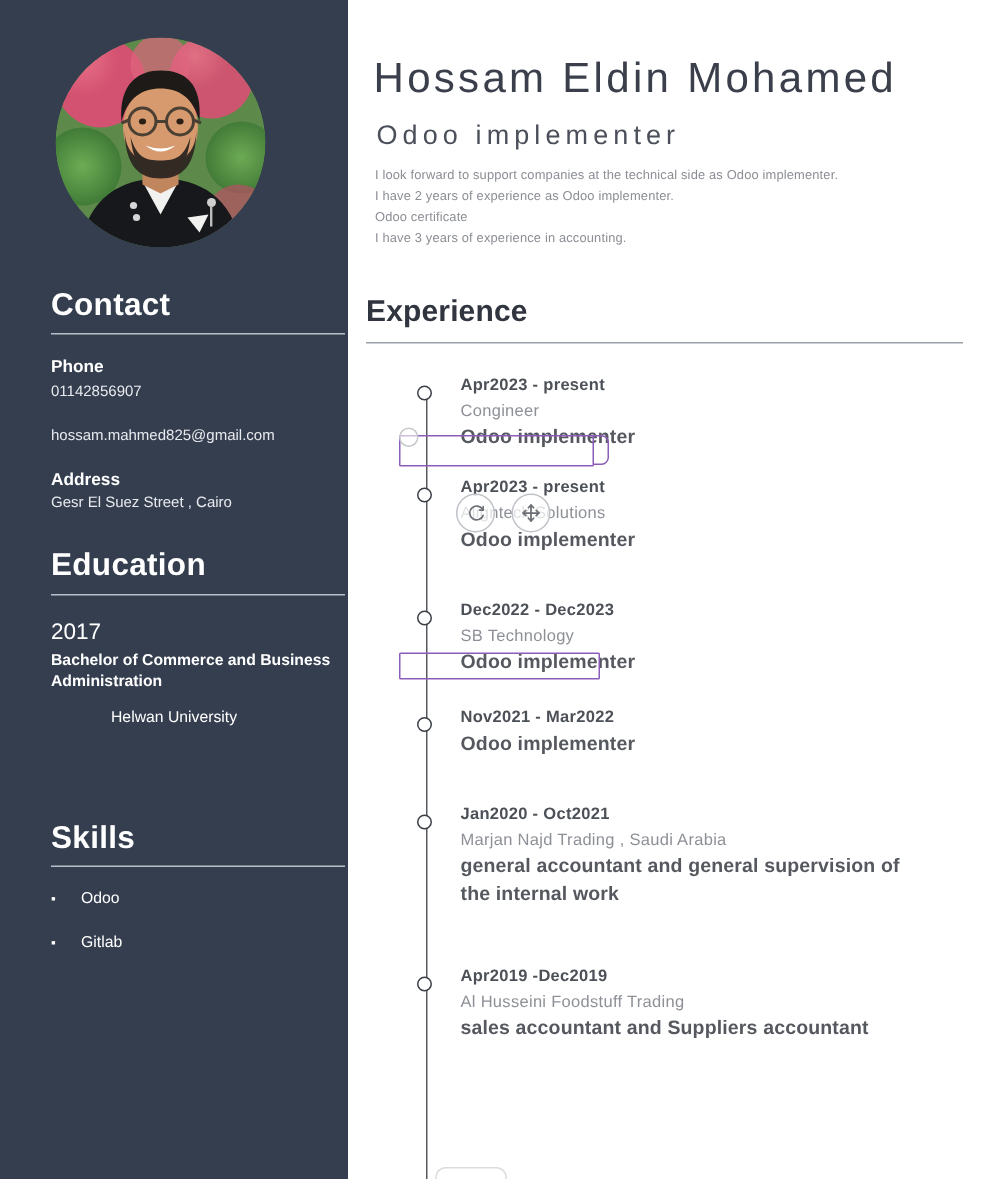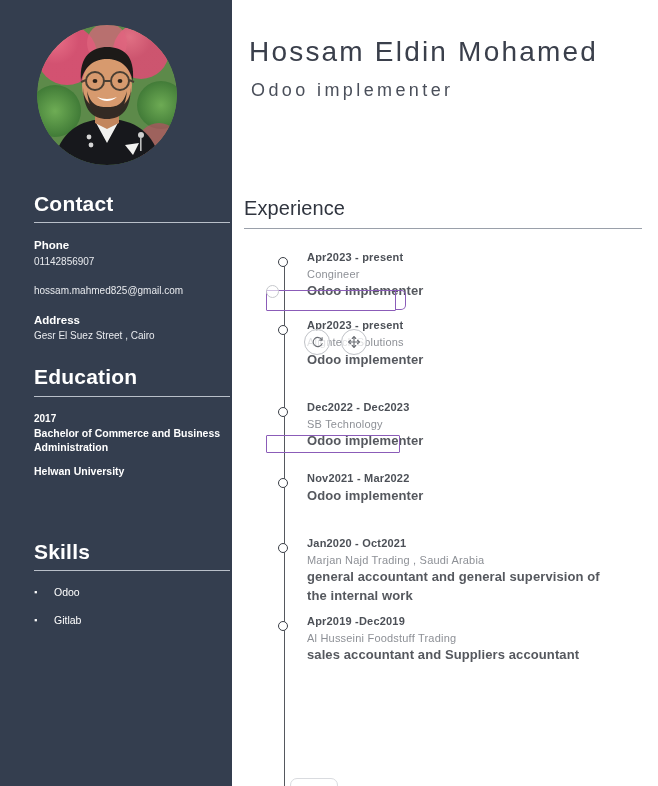--- a/index.html
+++ b/index.html
@@ -34,23 +34,23 @@
     color: #ffffff; line-height: 1.1;
   }
   .side-rule {
     height: 1px; background: #b9bfc9; margin-top: 7px; margin-bottom: 14px; width: 196px;
   }
   .field { margin-bottom: 14px; }
   .field-label { font-size: 11.5px; font-weight: bold; color: #ffffff; line-height: 1.45; }
   .field-value { font-size: 10px; color: #e8eaee; line-height: 1.5; }
 
   .edu-block { margin-bottom: 12px; }
-  .edu-year { font-size: 10px; font-weight: bold; color:#fff; line-height: 1.5; }
+  .edu-year { font-size: 15px; font-weight: normal; color:#fff; line-height: 1.5; }
   .edu-degree { font-size: 10.5px; font-weight: bold; color:#fff; line-height: 1.35; }
-  .edu-school { font-size: 10.5px; font-weight: bold; color:#fff; line-height: 1.5; margin-top:10px; }
+  .edu-school { font-size: 10.5px; font-weight: normal; color:#fff; line-height: 1.5; margin-top:10px;margin-left:40px; }
 
   .skill-list { list-style: none; margin-top: 4px; }
   .skill-item { font-size: 10.5px; color:#ffffff; line-height: 1.5; margin-bottom: 13px; display:flex; }
   .skill-bullet { width: 20px; flex:0 0 20px; text-align:left; font-size: 9px; line-height:1.6; }
 
   
   .main { flex: 1 1 auto; position: relative; padding: 0; background:#fff; }
 
   .name {
     position:absolute; left: 17px; top: 36px;
@@ -60,21 +60,21 @@
   .job-title {
     position:absolute; left: 19px; top: 80px;
     font-size: 18px; color: #4a4f5a; font-weight: 400;
     letter-spacing: 3.4px; white-space: nowrap;
   }
   .summary { position:absolute; left: 18px; top: 110px; width: 390px; }
   .summary p { font-size: 8.6px; color: #8b8e94; line-height: 1.62; letter-spacing: 0.1px; }
 
   .sec-head {
     position:absolute; left: 12px; top: 197px;
-    font-size: 20px; font-weight: normal; color: #30353f; letter-spacing: 0.1px;
+    font-size: 20px; font-weight: bold; color: #30353f; letter-spacing: 0.1px;
   }
   .sec-rule { position:absolute; left: 12px; top: 228px; width: 398px; height: 1px; background: #9aa0aa; }
 
   .timeline { position: absolute; left: 12px; top: 250px; width: 410px; }
   .tl-line { position:absolute; left: 40px; top: 14px; width: 1.2px; background:#55585e; height: 522px; }
 
   .tl-item { position: relative; padding-left: 63px; }
   .tl-dot {
     position:absolute; left: 34px; top: 7px;
     width: 10px; height: 10px; border-radius: 50%;
@@ -225,20 +225,26 @@
       </div>
 
     </div>
   </aside>
 
   <main class="main">
 
     <div class="name">Hossam Eldin  Mohamed</div>
     <div class="job-title">Odoo implementer</div>
 
+    <div class="summary">
+      <p>I look forward to support companies at the technical side as Odoo implementer.</p>
+      <p>I have 2 years of experience as Odoo implementer.</p>
+      <p>Odoo certificate</p>
+      <p>I have 3 years of experience in accounting.</p>
+    </div>
 
     <div class="sec-head">Experience</div>
     <div class="sec-rule"></div>
 
     <div class="timeline">
       <div class="tl-line"></div>
 
       <div class="tl-item" style="margin-bottom:17px;">
         <span class="tl-dot"></span>
         <div class="tl-date">Apr2023 - present</div>
@@ -259,21 +265,21 @@
         <div class="tl-company">SB Technology</div>
         <div class="tl-role">Odoo implementer</div>
       </div>
 
       <div class="tl-item" style="margin-bottom:30px;">
         <span class="tl-dot"></span>
         <div class="tl-date">Nov2021 - Mar2022</div>
         <div class="tl-role">Odoo implementer</div>
       </div>
 
-      <div class="tl-item" style="margin-bottom:8px;">
+      <div class="tl-item" style="margin-bottom:38px;">
         <span class="tl-dot"></span>
         <div class="tl-date">Jan2020 - Oct2021</div>
         <div class="tl-company">Marjan Najd Trading , Saudi Arabia</div>
         <div class="tl-role" style="max-width:302px;">general accountant and general supervision of the internal work</div>
       </div>
 
       <div class="tl-item">
         <span class="tl-dot"></span>
         <div class="tl-date">Apr2019 -Dec2019</div>
         <div class="tl-company">Al Husseini Foodstuff Trading</div>

